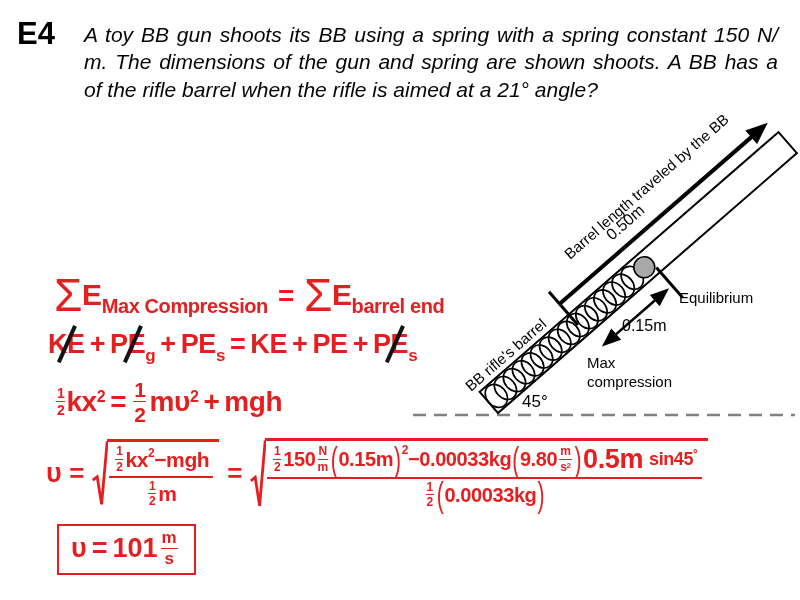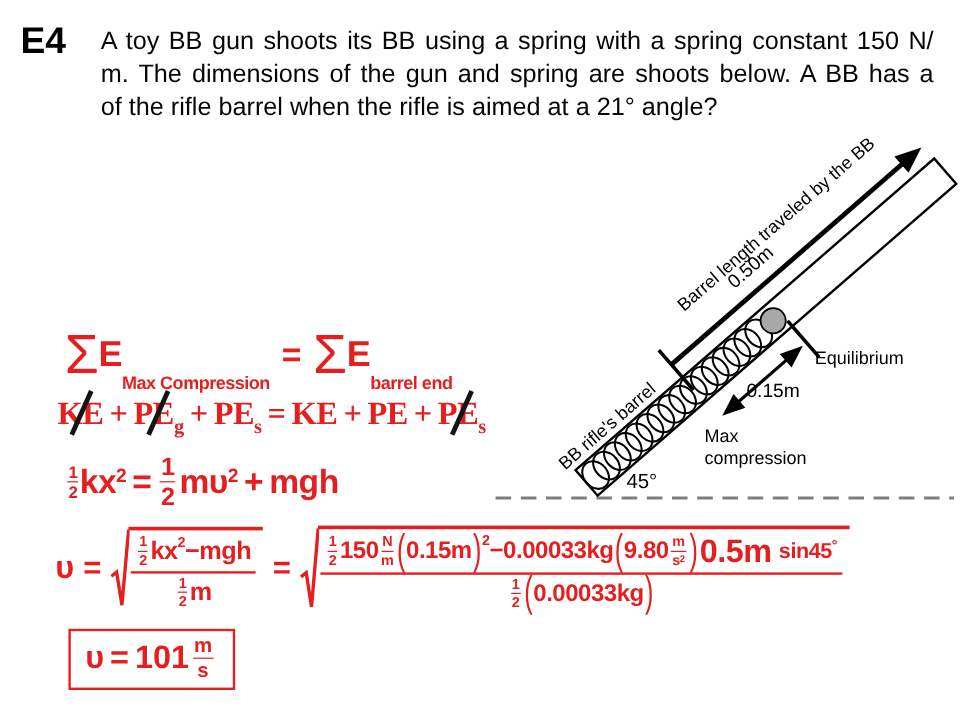--- a/index.html
+++ b/index.html
@@ -1,44 +1,44 @@
 <!DOCTYPE html>
 <html><head>
 <meta charset="utf-8">
 <style>
   html,body{margin:0;padding:0;background:#fff;}
   .slide{position:relative;width:800px;height:600px;background:#ffffff;overflow:hidden;
          font-family:"Liberation Sans",sans-serif;color:#000;}
   
   .e4{position:absolute;left:17px;top:16px;font-size:31px;font-weight:800;letter-spacing:0px;}
   .problem{position:absolute;left:84px;top:21px;width:694px;font-size:21px;line-height:27.4px;color:#050505;}
-  .pline{white-space:normal;}
+  .pline{white-space:normal;font-style:italic;}
   .just{text-align:justify;text-align-last:justify;}
   
   .diagram{position:absolute;left:0;top:0;width:800px;height:600px;}
   .diagram text{font-family:"Liberation Sans",sans-serif;font-size:15px;fill:#000;}
   .diagram .t16{font-size:16px;}
   .diagram .t17{font-size:17px;}
   .ground{stroke:#7f7f7f;stroke-width:2.6;stroke-dasharray:13 8;fill:none;}
   .barrel{fill:#ffffff;stroke:#000;stroke-width:2;}
   .coil{fill:none;stroke:#000;stroke-width:1.7;}
   .bb{stroke:#000;stroke-width:1.5;}
   .tick{stroke:#000;stroke-width:3;}
   .arrowline{stroke:#000;stroke-width:4;}
   .arrowline2{stroke:#000;stroke-width:2.6;}
   .ahead{fill:#000;stroke:none;}
   
   .eq{position:absolute;white-space:nowrap;font-weight:600;letter-spacing:-0.4px;}
   .eq, .ansbox{color:var(--red);}
   .eq1{left:54px;top:272px;}
   .sig{font-size:46px;line-height:1;display:inline-block;vertical-align:-6px;font-weight:500;}
   .eE{font-size:30px;}
-  .esub{font-size:15px;position:relative;top:19px;}
+  .esub{font-size:20px;position:relative;top:8px;}
   .eqs1{font-size:28px;margin:0 10px;}
-  .eq2{left:48px;top:329px;font-size:27px;font-family:Liberation Serif, serif;}
+  .eq2{left:48px;top:329px;font-size:27px;}
   .term{display:inline-block;position:relative;}
   .tsub{font-size:17px;position:relative;top:8px;}
   .op{margin:0 5px;}
   .struck::after{content:"";position:absolute;left:46%;top:-16%;width:3.5px;height:128%;
                  background:#141414;transform:rotate(24deg);}
   .eq3{left:54px;top:378px;font-size:28px;display:flex;align-items:center;}
   .tsup{font-size:16px;position:relative;top:-9px;}
   .sfrac{display:inline-flex;flex-direction:column;align-items:center;line-height:1.1;
          font-size:12px;margin:0 2px;vertical-align:middle;}
   .fn{border-bottom:1.6px solid currentColor;padding:0 1px;}
@@ -68,21 +68,21 @@
 </style>
 </head>
 <body>
 
 <div class="slide" style="--red: #e51f1f;">
 
   <div class="e4">E4</div>
 
   <div class="problem">
     <div class="pline just">A toy BB gun shoots its BB using a spring with a spring constant 150 N/</div>
-    <div class="pline just">m. The dimensions of the gun and spring are shoots below. A BB has a</div>
+    <div class="pline just">m. The dimensions of the gun and spring are shown shoots. A BB has a</div>
     <div class="pline">of the rifle barrel when the rifle is aimed at a 21° angle?</div>
   </div>
 
   <svg class="diagram" viewBox="0 0 800 600" aria-hidden="true">
     <line class="ground" x1="413" y1="415" x2="795" y2="415"></line>
     <g transform="translate(498,413) rotate(-41)">
       <rect class="barrel" x="0" y="-28" width="396" height="28"></rect>
       <g>
         <ellipse class="coil" cx="10" cy="-14" rx="10" ry="12.5"></ellipse>
         <ellipse class="coil" cx="22" cy="-14" rx="10" ry="12.5"></ellipse>

